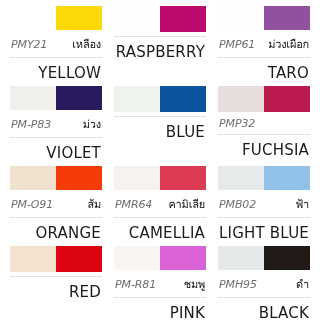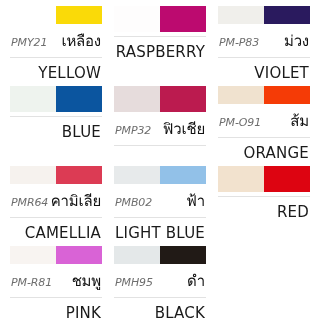--- a/index.html
+++ b/index.html
@@ -55,21 +55,21 @@
     padding: 0 1px;
     white-space: nowrap;
   }
   .code-text {
     font-size: 11px;
     color: #6e6e6e;
     letter-spacing: -0.1px;
     font-style: italic;
   }
   .thai-text {
-    font-size: 15px;
+    font-size: 11px;
     color: #111111;
     letter-spacing: -0.2px;
   }
 
   .divider {
     border: 0;
     border-top: 1px solid #e2e2e2;
     margin: 4px 0 0 0;
     width: 100%;
   }
@@ -104,20 +104,32 @@
     <div class="swatch-cell">
       <div class="swatch-chip">
         <div class="chip-left" style="background: rgb(254, 253, 253);"></div>
         <div class="chip-right" style="background: rgb(188, 10, 111);"></div>
       </div>
       <hr class="divider">
       <div class="english-row"><span class="english-text">RASPBERRY</span></div>
     </div>
     <div class="swatch-cell">
       <div class="swatch-chip">
+        <div class="chip-left" style="background: rgb(253, 253, 253);"></div>
+        <div class="chip-right" style="background: rgb(145, 81, 158);"></div>
+      </div>
+      <div class="name-row">
+        <span class="code-text">PMP61</span>
+        <span class="thai-text">ม่วงเผือก</span>
+      </div>
+      <hr class="divider">
+      <div class="english-row"><span class="english-text">TARO</span></div>
+    </div>
+    <div class="swatch-cell">
+      <div class="swatch-chip">
         <div class="chip-left" style="background: rgb(240, 239, 235);"></div>
         <div class="chip-right" style="background: rgb(42, 26, 94);"></div>
       </div>
       <div class="name-row">
         <span class="code-text">PM-P83</span>
         <span class="thai-text">ม่วง</span>
       </div>
       <hr class="divider">
       <div class="english-row"><span class="english-text">VIOLET</span></div>
     </div>
@@ -129,23 +141,23 @@
       <hr class="divider">
       <div class="english-row"><span class="english-text">BLUE</span></div>
     </div>
     <div class="swatch-cell">
       <div class="swatch-chip">
         <div class="chip-left" style="background: rgb(230, 220, 220);"></div>
         <div class="chip-right" style="background: rgb(187, 27, 79);"></div>
       </div>
       <div class="name-row">
         <span class="code-text">PMP32</span>
-        <span class="thai-text">ฟิวเชีย</span>
-      </div>
-      <hr class="divider">
+      </div>
+      <hr class="divider">
+      <div class="english-row"><span class="english-text">FUCHSIA</span></div>
     </div>
     <div class="swatch-cell">
       <div class="swatch-chip">
         <div class="chip-left" style="background: rgb(240, 226, 207);"></div>
         <div class="chip-right" style="background: rgb(245, 59, 6);"></div>
       </div>
       <div class="name-row">
         <span class="code-text">PM-O91</span>
         <span class="thai-text">ส้ม</span>
       </div>

